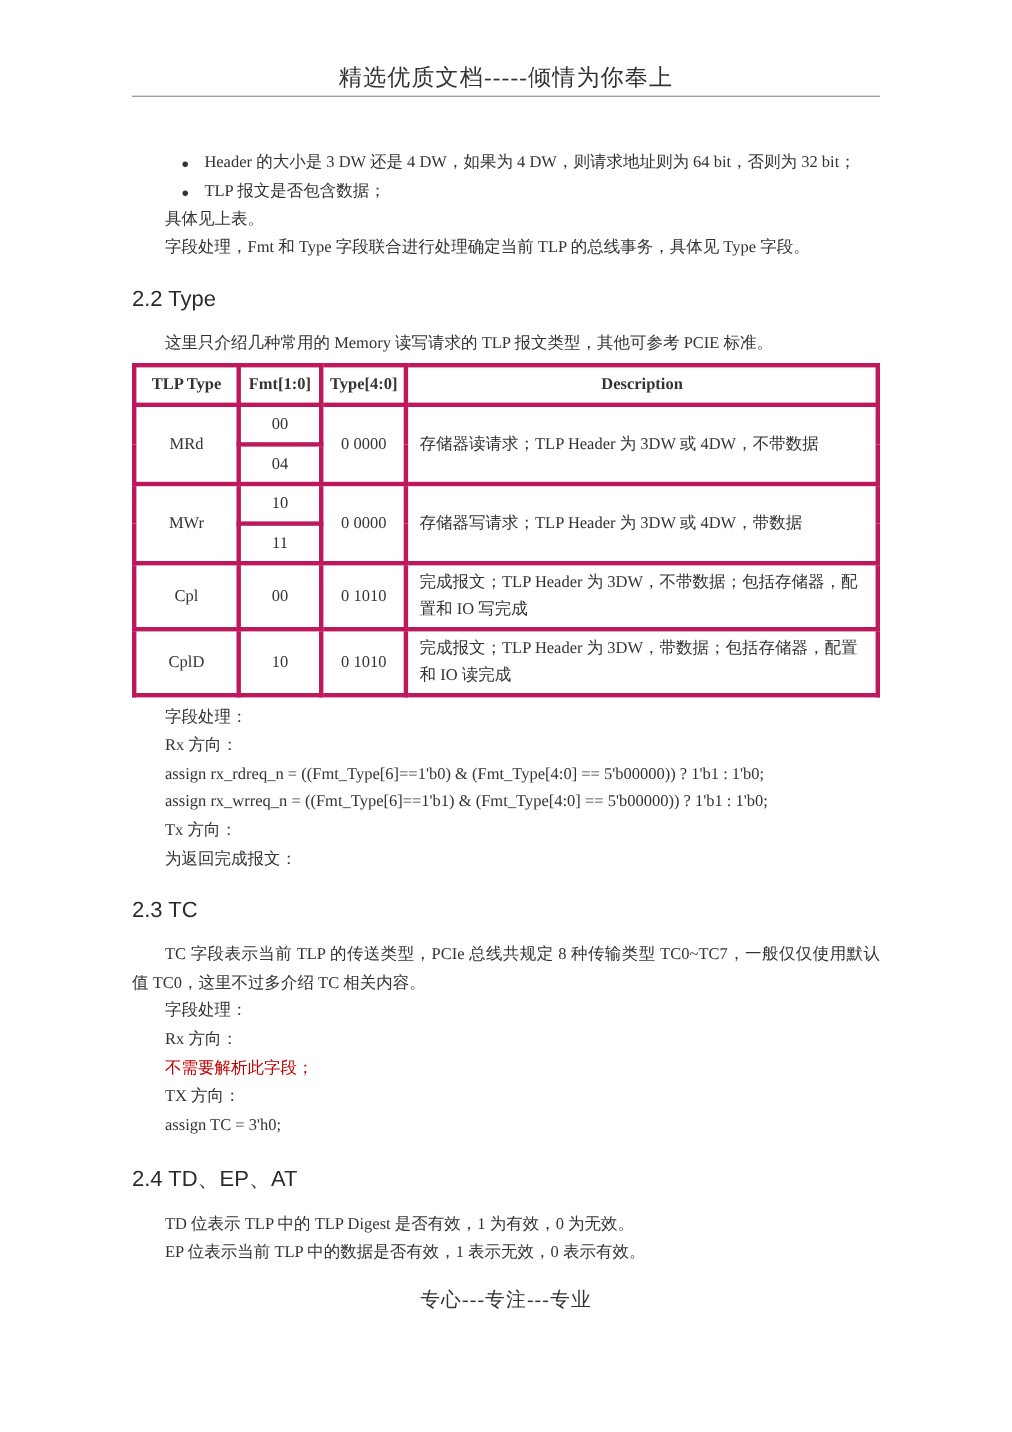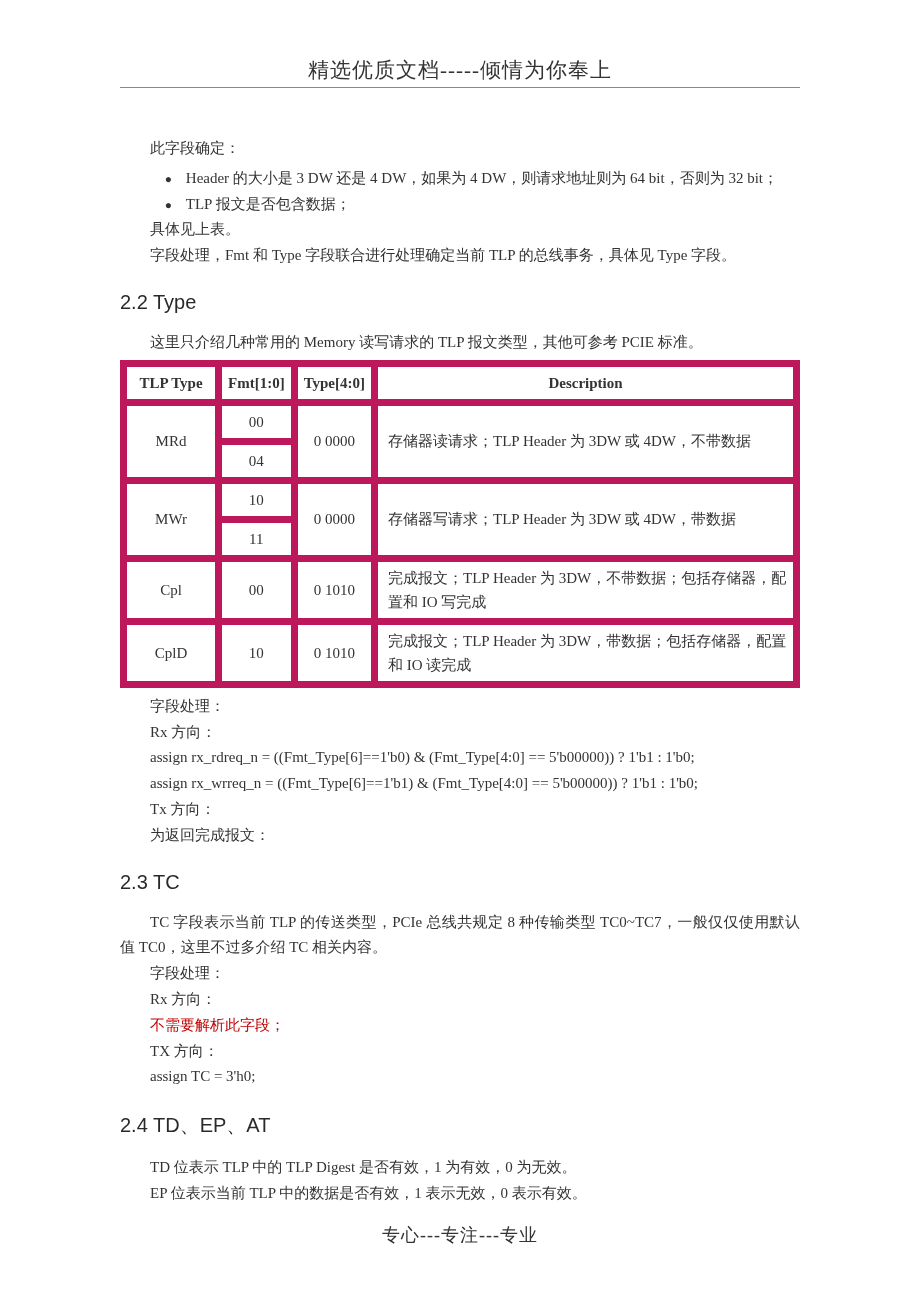--- a/index.html
+++ b/index.html
@@ -58,21 +58,21 @@
     color: #2a2a2a;
     margin: 22px 0 16px 0;
   }
   table.tlp {
     border-collapse: collapse;
     width: 100%;
     margin: 4px 0 6px 0;
     font-size: 15px;
   }
   table.tlp th, table.tlp td {
-    border: 7px solid #be185d;
+    border: 4px solid #be185d;
     padding: 4px 6px;
     text-align: center;
     vertical-align: middle;
     line-height: 1.6;
   }
   table.tlp td.desc { text-align: left; padding-left: 10px; }
   .red { color: #c00000; }
   .footer {
     text-align: center;
     font-size: 18px;
@@ -84,21 +84,20 @@
   .block { margin-bottom: 4px; }
 </style>
 </head>
 <body>
 
 <div class="page">
 
   <div class="top-title">精选优质文档-----倾情为你奉上</div>
   <hr class="top-rule">
 
-  <p class="para indent block">此字段确定：</p>
   <ul class="bullet-list">
     <li>Header 的大小是 3 DW 还是 4 DW，如果为 4 DW，则请求地址则为 64 bit，否则为 32 bit；</li>
     <li>TLP 报文是否包含数据；</li>
   </ul>
   <p class="para indent">具体见上表。</p>
   <p class="para indent">字段处理，Fmt 和 Type 字段联合进行处理确定当前 TLP 的总线事务，具体见 Type 字段。</p>
 
   <h2 class="section">2.2  Type</h2>
   <p class="para indent">这里只介绍几种常用的 Memory 读写请求的 TLP 报文类型，其他可参考 PCIE 标准。</p>
 

